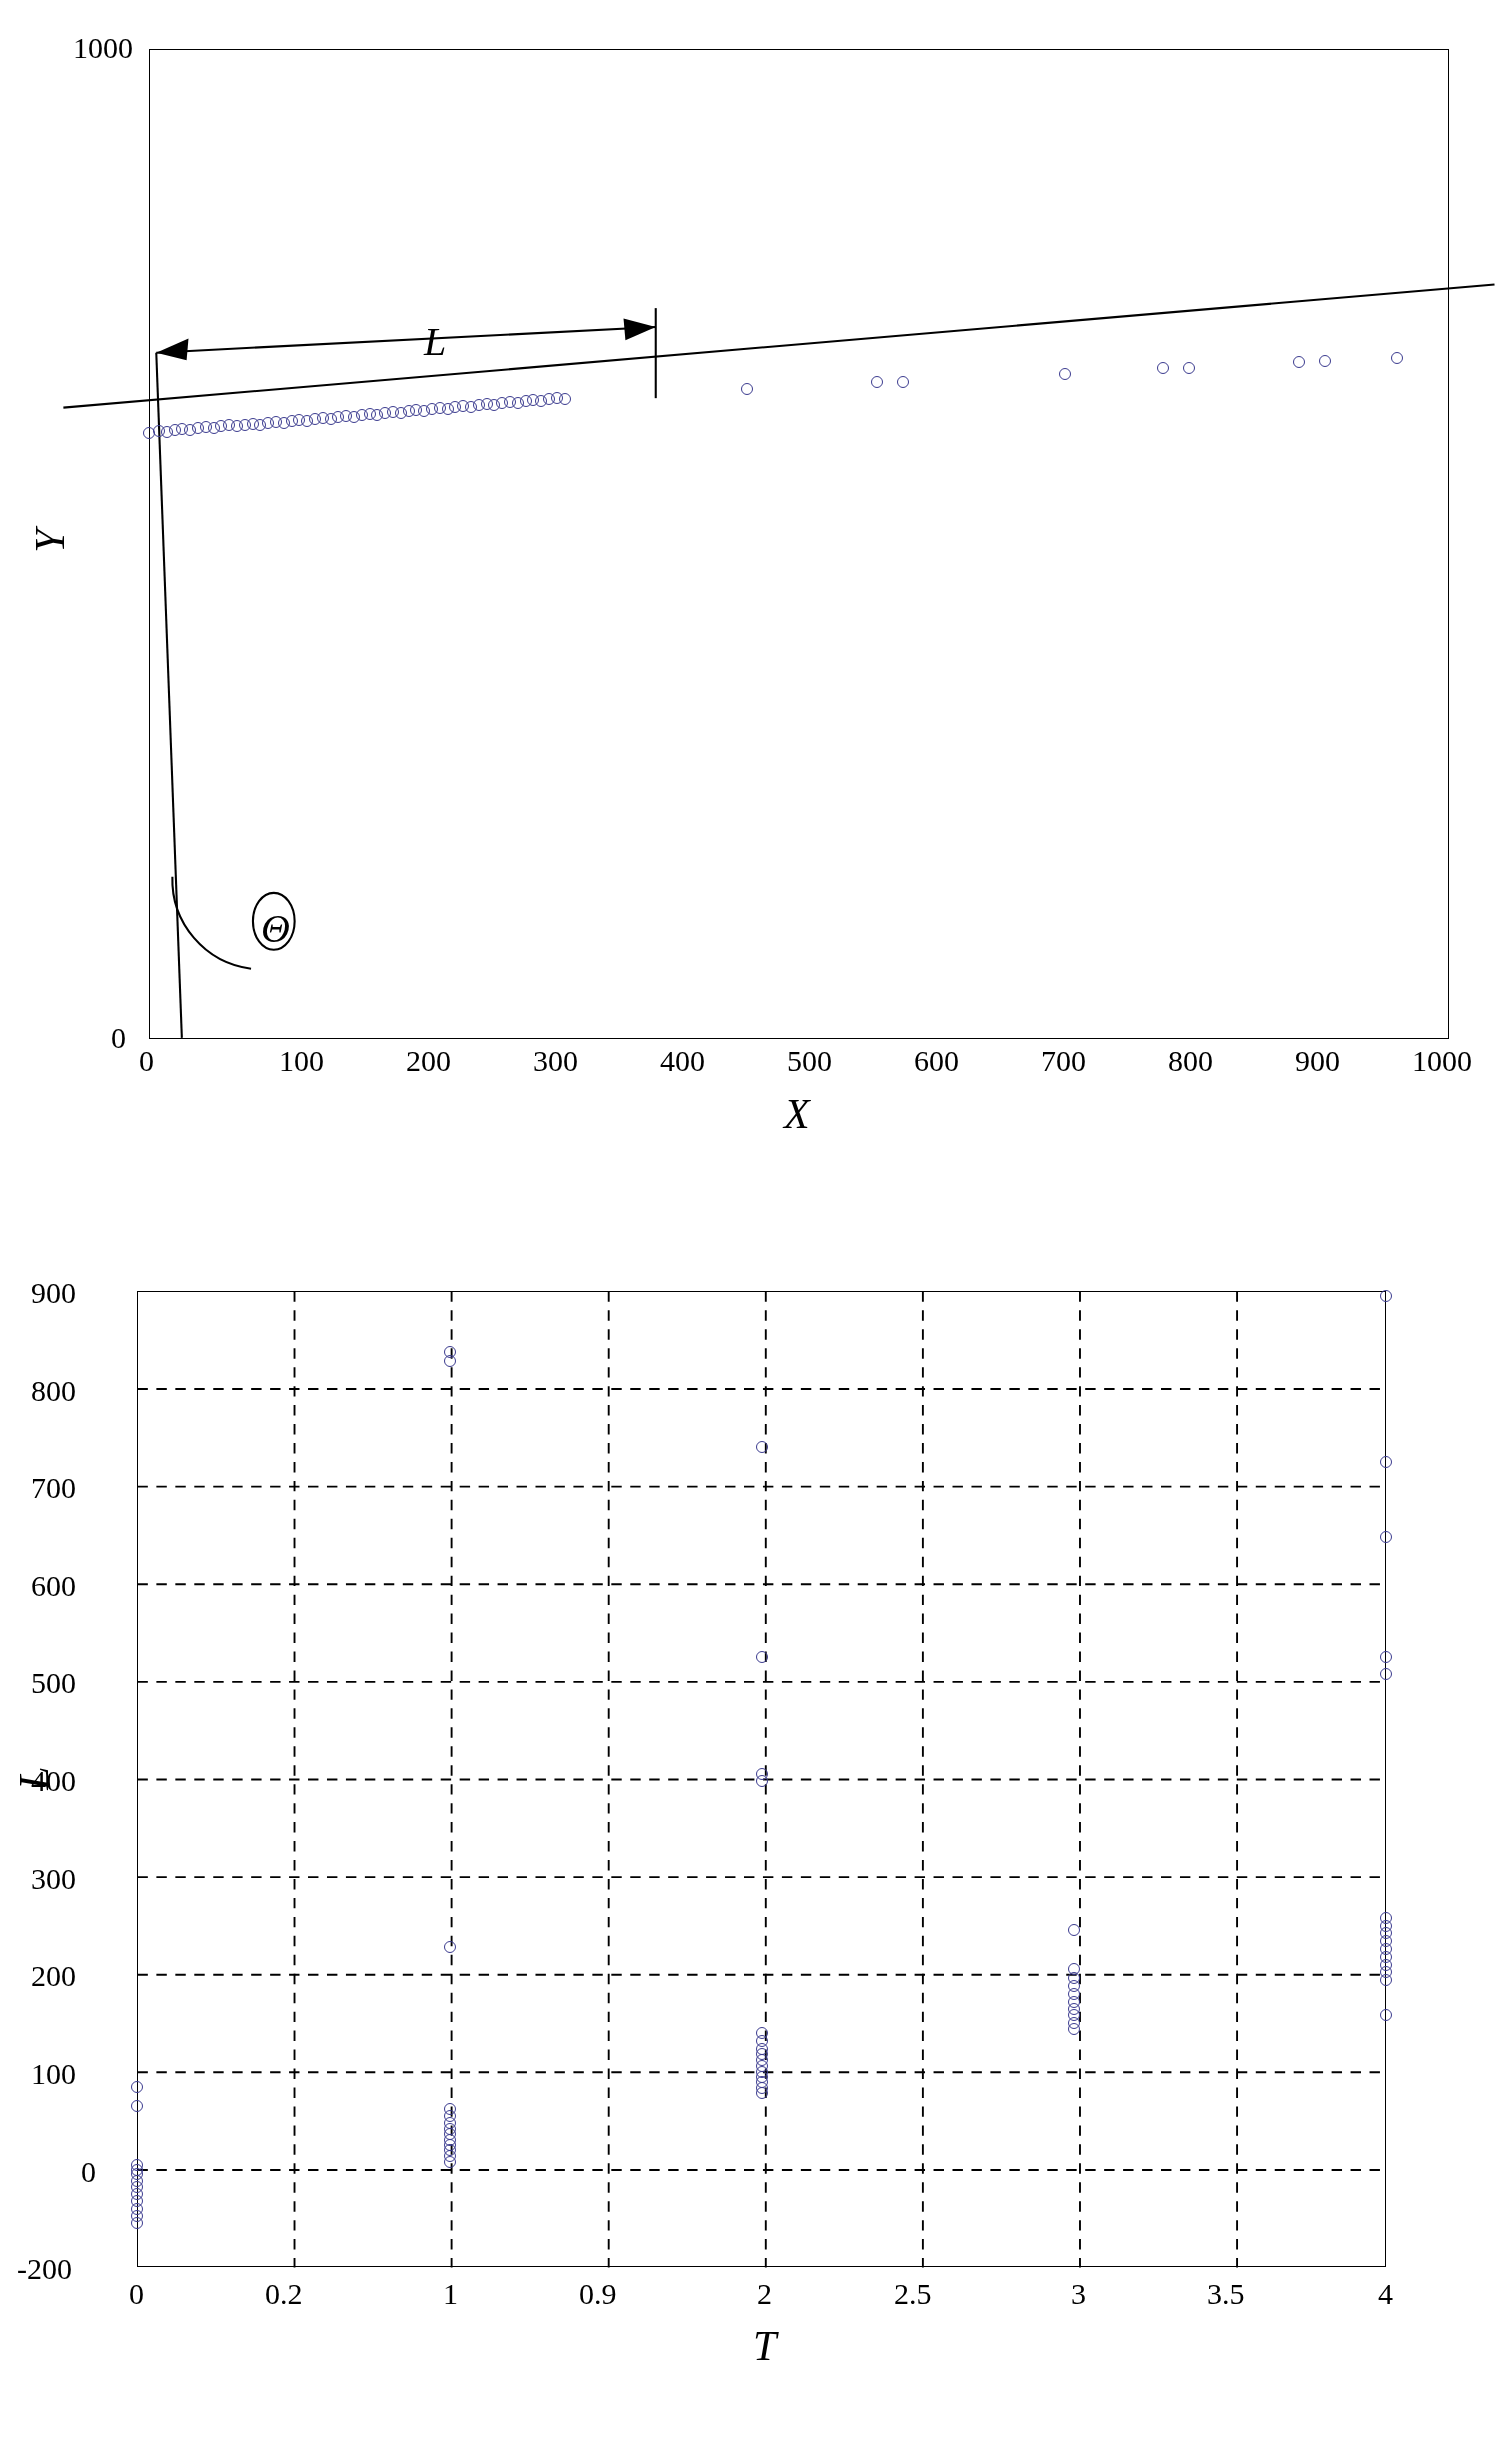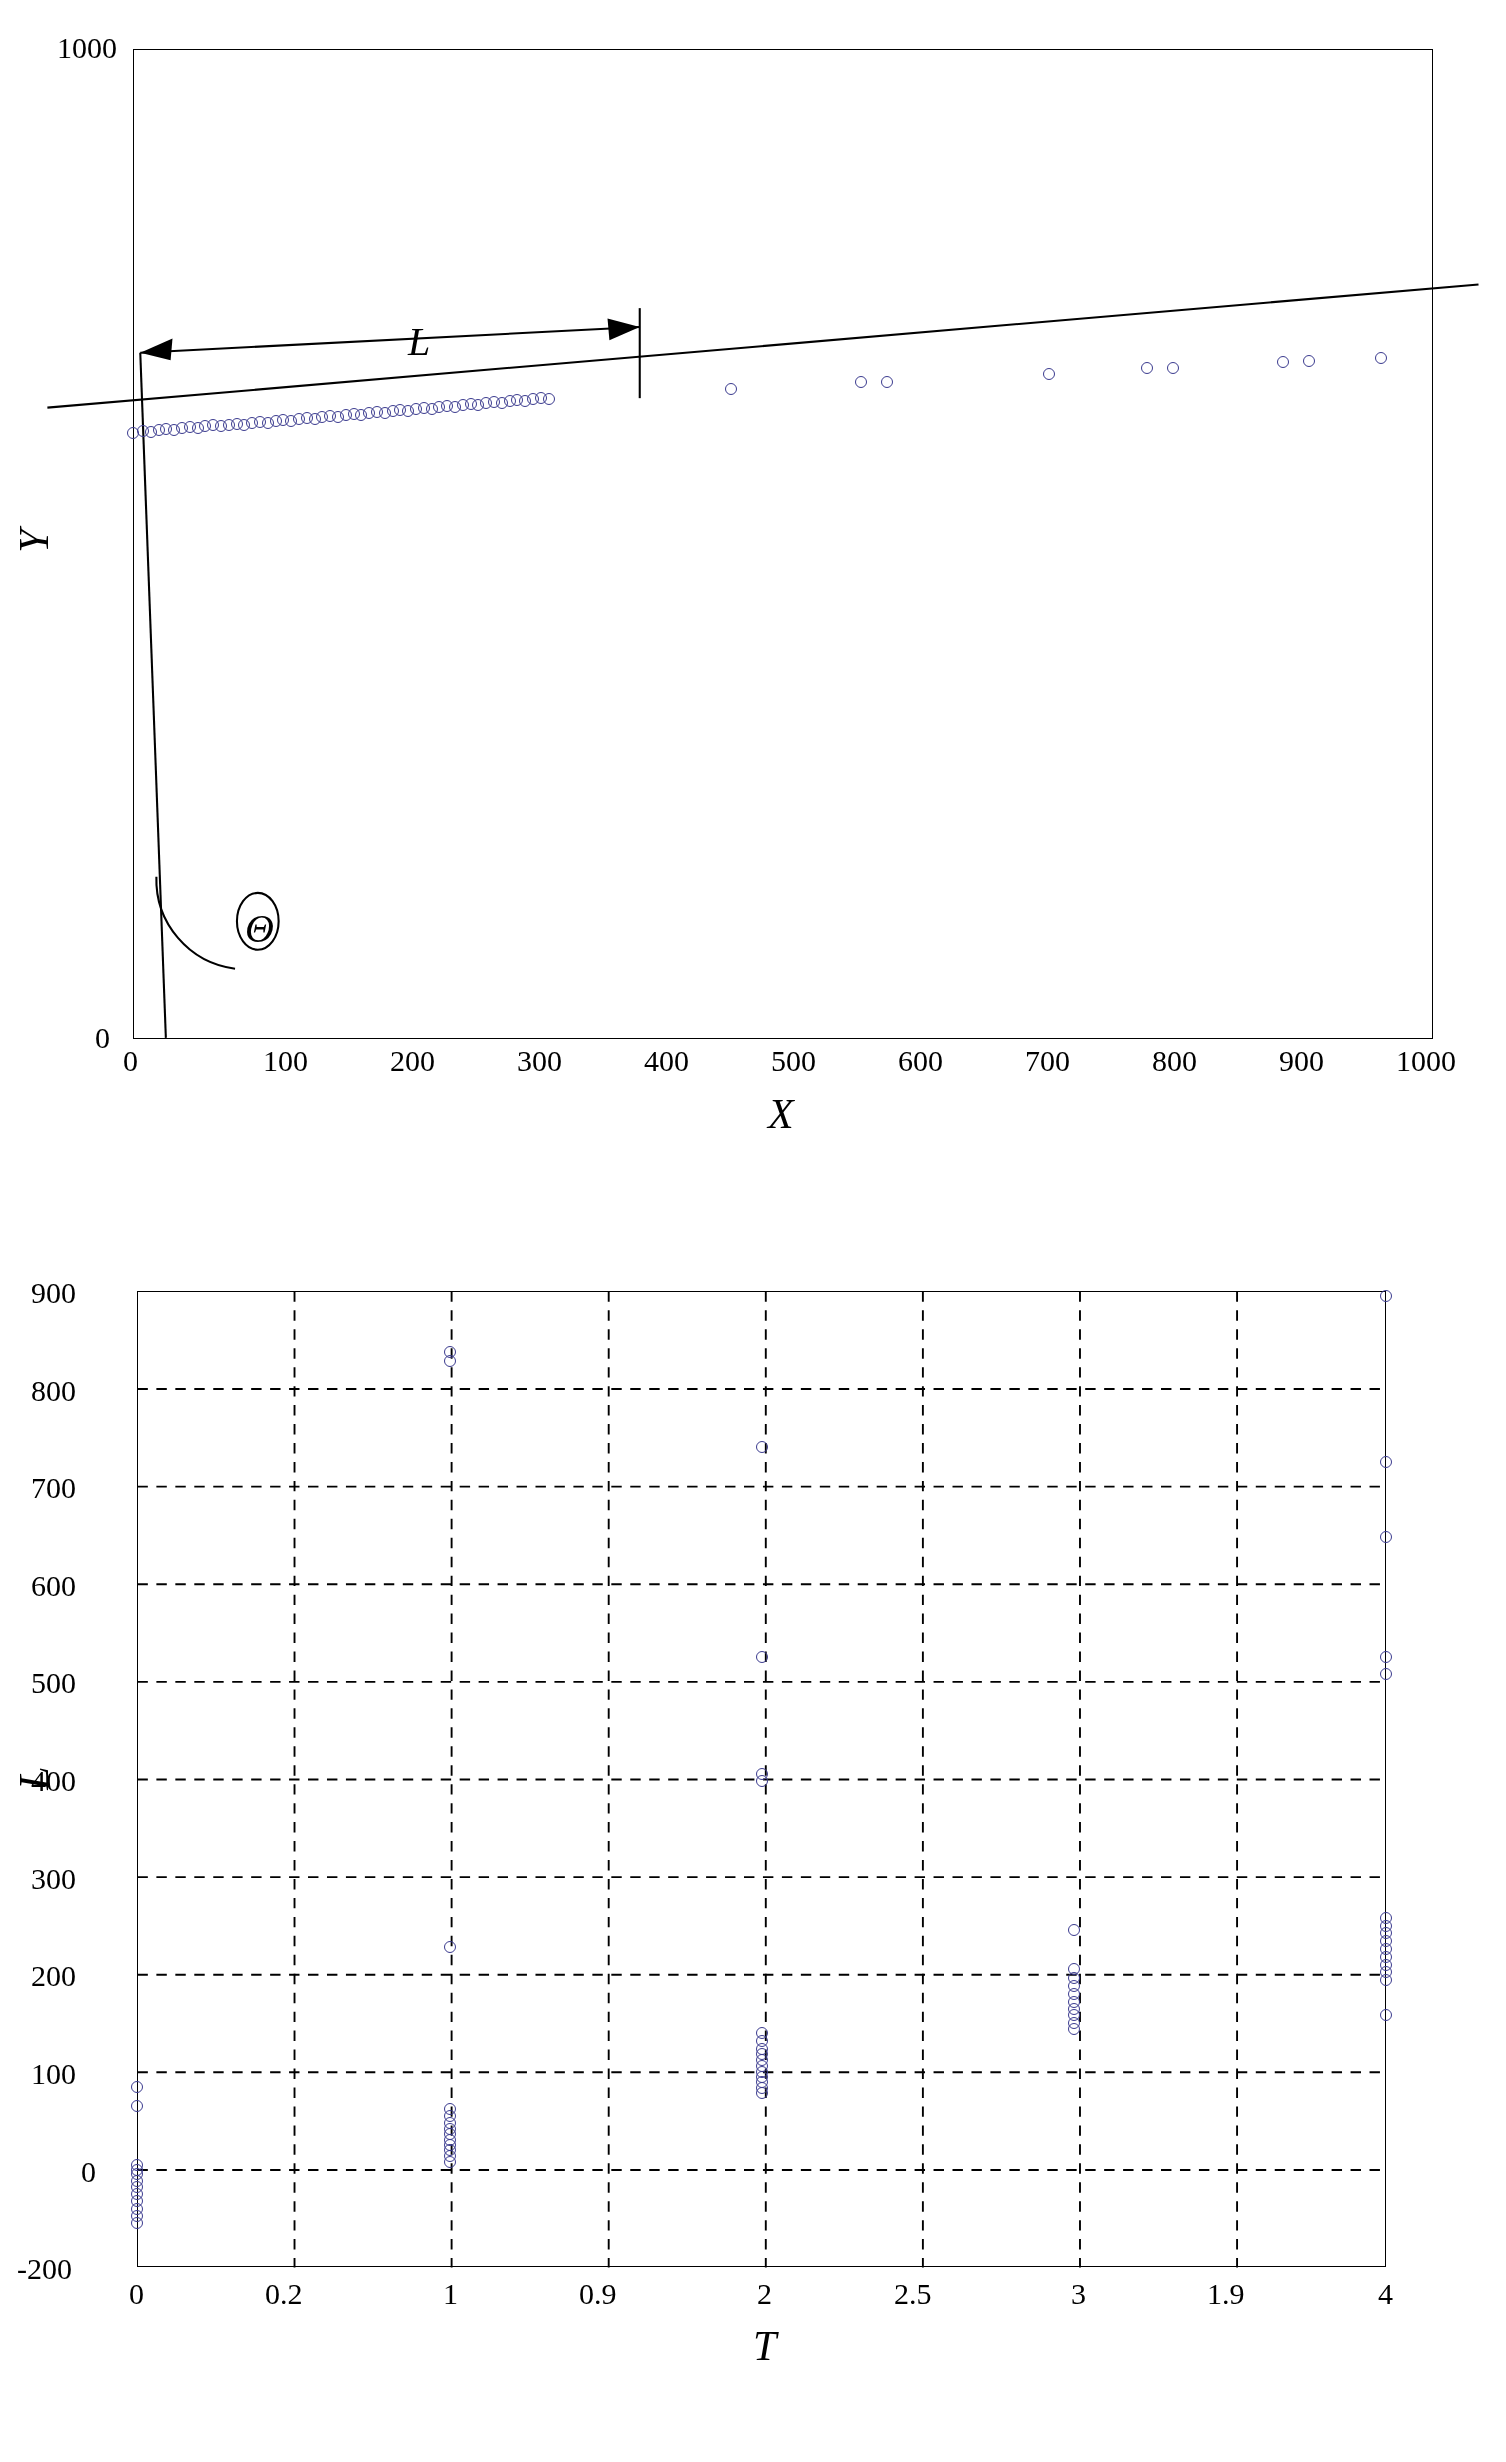--- a/index.html
+++ b/index.html
@@ -13,21 +13,21 @@
     font-family: "Liberation Serif", serif;
     position: relative;
     overflow: hidden;
   }
   .figure {
     position: absolute;
     background: #ffffff;
   }
   
   #figure-top {
-    left: 0px;
+    left: 16px;
     top: 0px;
     width: 1446px;
     height: 1147px;
   }
   #figure-bottom {
     left: 0px;
     top: 1185px;
     width: 1506px;
     height: 1278px;
   }
@@ -243,21 +243,21 @@
   <div class="tick-label" style="left:81px; top:970px;">0</div>
   <div class="tick-label" style="left:17px; top:1067px;">-200</div>
 
   <div class="tick-label" style="left:129px; top:1092px;">0</div>
   <div class="tick-label" style="left:265px; top:1092px;">0.2</div>
   <div class="tick-label" style="left:443px; top:1092px;">1</div>
   <div class="tick-label" style="left:579px; top:1092px;">0.9</div>
   <div class="tick-label" style="left:757px; top:1092px;">2</div>
   <div class="tick-label" style="left:894px; top:1092px;">2.5</div>
   <div class="tick-label" style="left:1071px; top:1092px;">3</div>
-  <div class="tick-label" style="left:1207px; top:1092px;">1.9</div>
+  <div class="tick-label" style="left:1207px; top:1092px;">3.5</div>
   <div class="tick-label" style="left:1378px; top:1092px;">4</div>
 
   <div class="axis-title rot" style="left:-9.5px; top:569px; width:85px; text-align:center;">L</div>
   <div class="axis-title" style="left:753px; top:1137px;">T</div>
 
   <div id="bottom-markers">
       <div class="marker" style="left: 131px; top: 896px; border-color: rgb(59, 59, 143);"></div>
       <div class="marker" style="left: 131px; top: 915px; border-color: rgb(59, 59, 143);"></div>
       <div class="marker" style="left: 131px; top: 974px; border-color: rgb(59, 59, 143);"></div>
       <div class="marker" style="left: 131px; top: 979px; border-color: rgb(59, 59, 143);"></div>

